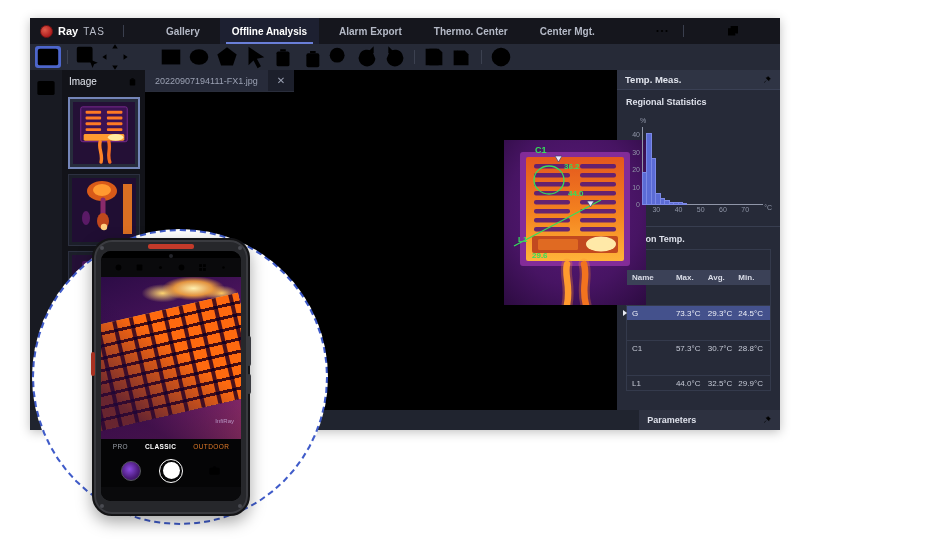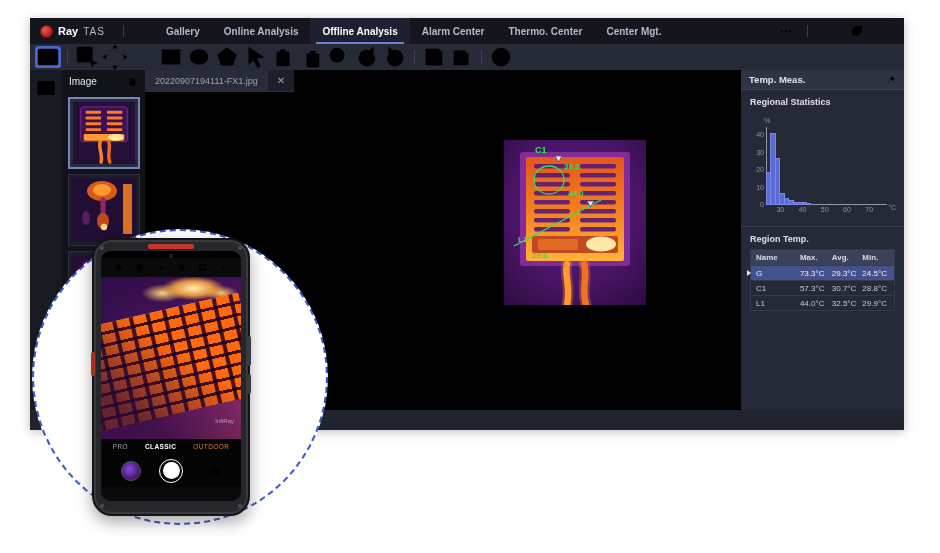--- a/index.html
+++ b/index.html
@@ -1,30 +1,30 @@
 <!DOCTYPE html>
 <html><head>
 <meta charset="utf-8">
 <style>
   * { margin:0; padding:0; box-sizing:border-box; }
   body { background:#fff; font-family:"Liberation Sans", sans-serif; }
   .page { position:relative; width:940px; height:553px; background:#fff; overflow:hidden; }
 
   
-  .app-window { position:absolute; left:30px; top:18px; width:874px; height:412px;
+  .app-window { position:absolute; left:30px; top:18px; width:750px; height:412px;
     background:#000000; box-shadow:0 2px 10px rgba(0,0,0,.25); display:flex; flex-direction:column; }
 
   
   .titlebar { height:26px; background:#15161d; display:flex; align-items:center; flex:0 0 auto; }
   .logo { display:flex; align-items:center; gap:5px; padding:0 10px; }
   .logo-dot { width:13px; height:13px; border-radius:50%; background:radial-gradient(circle at 35% 35%, #e05a4a, #b01f1f 70%); border:1px solid #7a1515; }
   .logo-name { font-size:11px; font-weight:bold; color:#fff; }
   .logo-app { font-size:10px; color:#b9bdc9; letter-spacing:1px; }
   .tb-sep { width:1px; height:12px; background:#3a3f4e; margin:0 8px; }
-  .nav { display:flex; align-items:center; gap:0; margin-left:22px; height:100%; }
+  .nav { display:flex; align-items:center; gap:8px; margin-left:22px; height:100%; }
   .nav-item { height:100%; display:flex; align-items:center; padding:0 12px; font-size:10px; font-weight:bold;
     color:#b4b9c6; cursor:pointer; position:relative; }
   .nav-item.active { color:#ffffff; background:rgba(90,110,200,.12);text-align:center; }
   .nav-item.active::after { content:""; position:absolute; left:6px; right:6px; bottom:0; height:2px; background:#6a7fd8; }
   .win-controls { margin-left:auto; display:flex; align-items:center; gap:14px; padding-right:12px; color:#c3c7d2; }
   .win-btn { width:14px; height:14px; display:flex; align-items:center; justify-content:center; cursor:pointer; }
   .wc-sep { width:1px; height:12px; background:#3a3f4e; }
 
   
   .toolbar { height:26px; background:#262a37; display:flex; align-items:center; padding:0 4px; flex:0 0 auto; }
@@ -80,21 +80,21 @@
   .hist-plot { position:absolute; left:16px; right:8px; top:4px; bottom:12px;
     border-left:1px solid #9096a8; border-bottom:1px solid #9096a8; }
   .bar { position:absolute; bottom:0; background:#5b6bd5; outline:0.5px solid #7c89e6; }
   .ytick { position:absolute; font-size:7px; color:#9096a8; transform:translate(-100%,50%); padding-right:3px; }
   .xtick { position:absolute; top:calc(100% + 2px); font-size:7px; color:#9096a8; transform:translateX(-50%); }
   .ylabel { position:absolute; left:14px; top:-6px; font-size:7px; color:#9096a8; }
   .xlabel { position:absolute; right:-1px; bottom:6px; font-size:7px; color:#9096a8; }
 
   
   .tbl { margin-top:5px; font-size:8px; color:#c6cad6; border:1px solid #343a4c; }
-  .tr { display:flex; height:15px; align-items:center; padding:0 5px; border-top:1px solid #343a4c; position:relative; cursor:pointer; }
+  .tr { display:flex; height:15px; align-items:center; padding:0 5px; border-top:1px solid #343a4c; position:relative; cursor:pointer;margin-top:20px; }
   .tr.head { background:#3b4157; color:#d9dce7; font-weight:bold; border-top:none; cursor:default; }
   .tr.selected { background:#44518c; color:#eef0f8; }
   .tr.selected::before { content:""; position:absolute; left:-4px; top:4px; width:0; height:0;
     border-top:3px solid transparent; border-bottom:3px solid transparent; border-left:4px solid #e8eaf2; }
   .c0 { width:33%; } .c1 { width:24%; } .c2 { width:23%; } .c3 { width:20%; }
 
   
   .bottombar { height:20px; background:#20242f; display:flex; flex:0 0 auto; }
   .bb-left { width:670px; display:flex; align-items:center; justify-content:flex-end; gap:10px; padding-right:12px; }
   .bb-icon { color:#c3c8d4; display:flex; cursor:pointer; }
@@ -156,23 +156,22 @@
 
     <div class="titlebar">
       <div class="logo">
         <span class="logo-dot"></span>
         <span class="logo-name">Ray</span>
         <span class="logo-app">TAS</span>
       </div>
       <span class="tb-sep"></span>
       <div class="nav">
           <div class="nav-item">Gallery</div>
-          <div class="nav-item">Online Analysis</div>
           <div class="nav-item active">Offline Analysis</div>
-          <div class="nav-item">Alarm Center</div>
+          <div class="nav-item">Alarm Export</div>
           <div class="nav-item">Thermo. Center</div>
           <div class="nav-item">Center Mgt.</div>
         </div>
       <div class="win-controls">
           <span class="win-btn">
             <svg class="ic" viewBox="0 0 14 14">
               <circle class="f" cx="2.5" cy="7" r="1.1"></circle>
               <circle class="f" cx="7" cy="7" r="1.1"></circle>
               <circle class="f" cx="11.5" cy="7" r="1.1"></circle>
             </svg>
@@ -533,20 +532,28 @@
               <rect class="f" x="6.8" y="6.5" width="4.2" height="3.2"></rect>
             </svg>
           </span>
           <span class="bb-icon">
             <svg class="ic" viewBox="0 0 14 14">
               <path d="M1.5 4.5v-3h3M12.5 4.5v-3h-3M1.5 9.5v3h3M12.5 9.5v3h-3"></path>
             </svg>
           </span>
         </div>
       <div class="bb-gap"></div>
+      <div class="bb-params">
+        <span class="bb-params-title">Parameters</span>
+        <span class="rp-head-icon">
+            <svg class="ic" viewBox="0 0 14 14" style="width:10px;height:10px">
+              <path class="f" d="M8.3 1.5l4.2 4.2-2 .5-.6 2.6-2.5-2.5-3.9 4.6-.6-.6 4.6-3.9L5 3.9l2.6-.6z"></path>
+            </svg>
+          </span>
+      </div>
     </div>
   </div>
 
   <div class="circle-overlay"></div>
 
   <div class="phone">
     <div class="phone-body">
       <span class="screw" style="left:6px;top:6px"></span>
         <span class="screw" style="right:6px;top:6px"></span>
       <span class="screw" style="left:6px;bottom:6px"></span>

